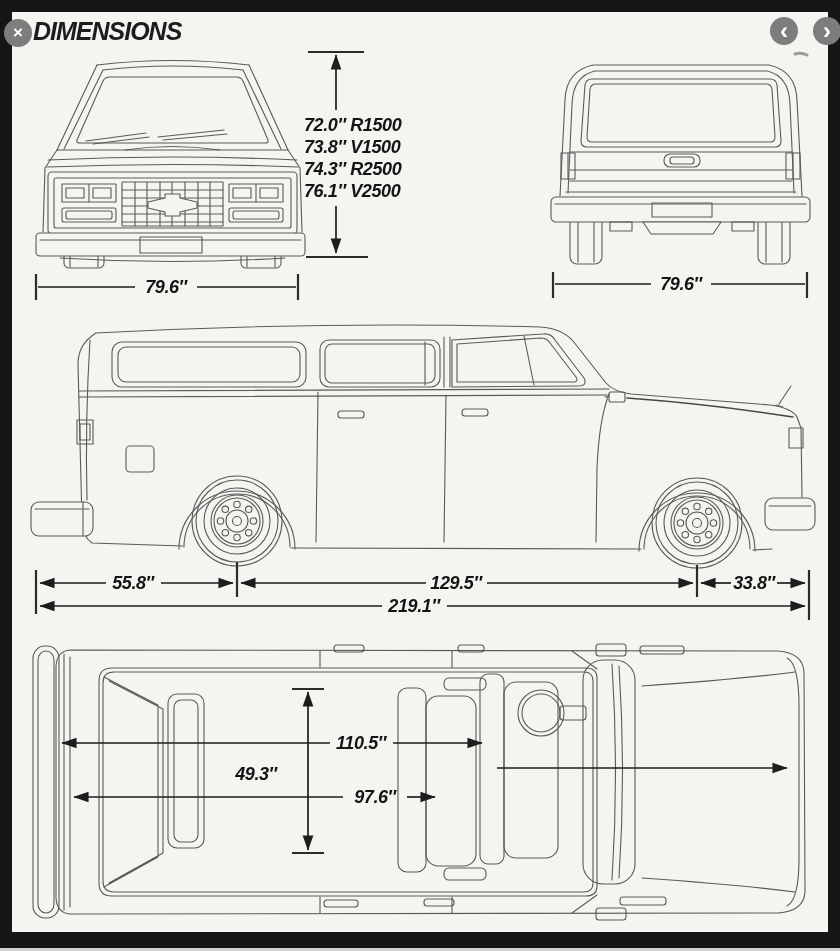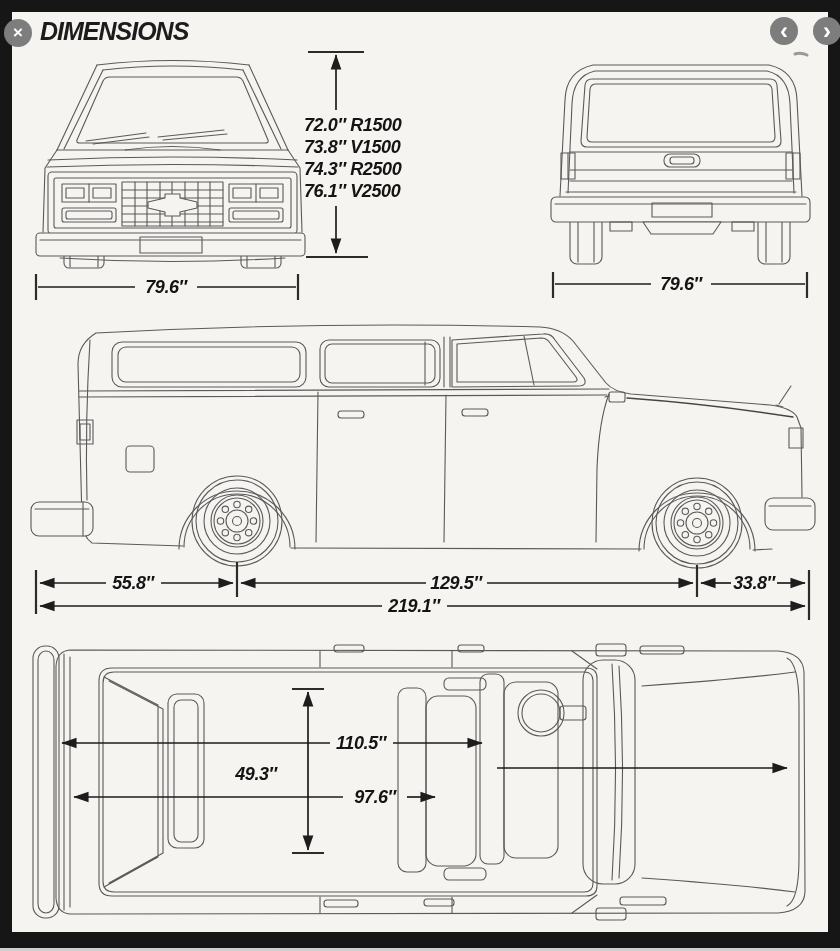--- a/index.html
+++ b/index.html
@@ -22,21 +22,21 @@
   .draw .dk{stroke:#454545;stroke-width:1.5;}
   .draw .fillbg{fill:#f5f4f1;}
   .dims .dl{stroke:#1d1d1d;stroke-width:1.7;fill:none;}
   .dims .tick{stroke:#2b2b2b;stroke-width:2.2;fill:none;}
   text.dim{
     font-family:"Liberation Sans", sans-serif;
     font-weight:bold;font-style:italic;font-size:18px;
     fill:#141414;letter-spacing:-0.4px;
   }
   .page-title{
-    position:absolute;left:40px;top:17px;
+    position:absolute;left:33px;top:17px;
     font-weight:bold;font-style:italic;font-size:25px;
     letter-spacing:-1px;color:#1c1c1c;
   }
   .circle-btn{
     position:absolute;width:28px;height:28px;border-radius:50%;
     background:#7d7d7d;color:#ffffff;
     display:flex;align-items:center;justify-content:center;
     cursor:pointer;user-select:none;
   }
   .circle-btn.close{left:4px;top:19px;font-size:17px;font-weight:bold;}

